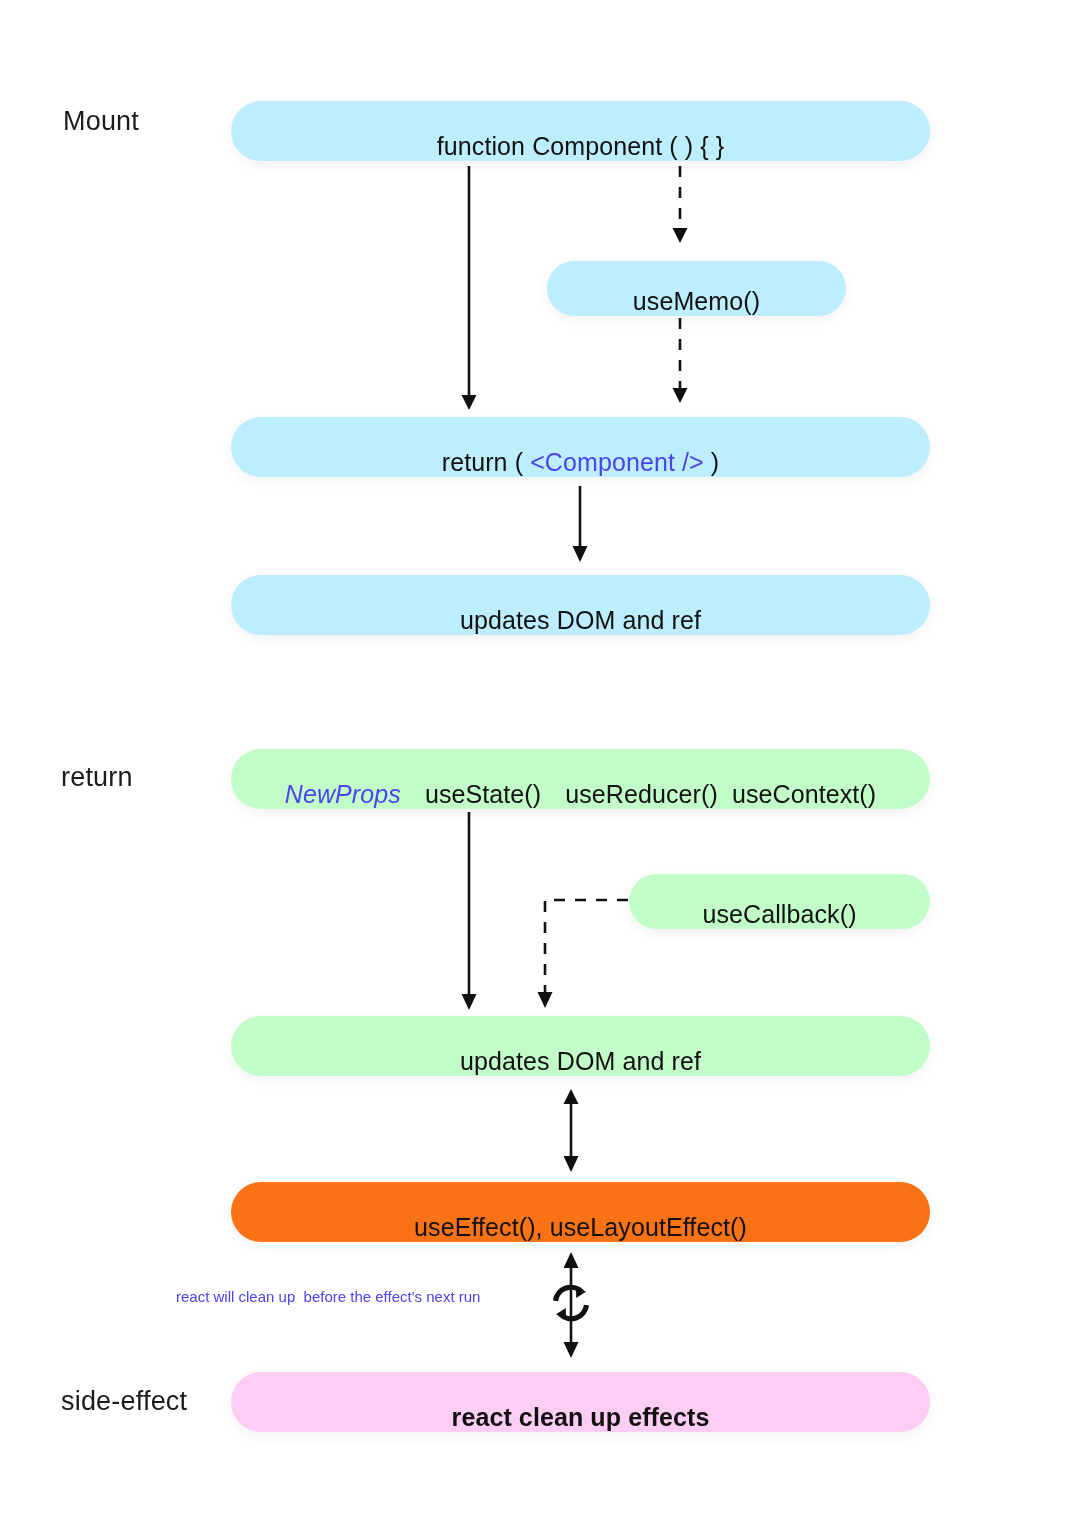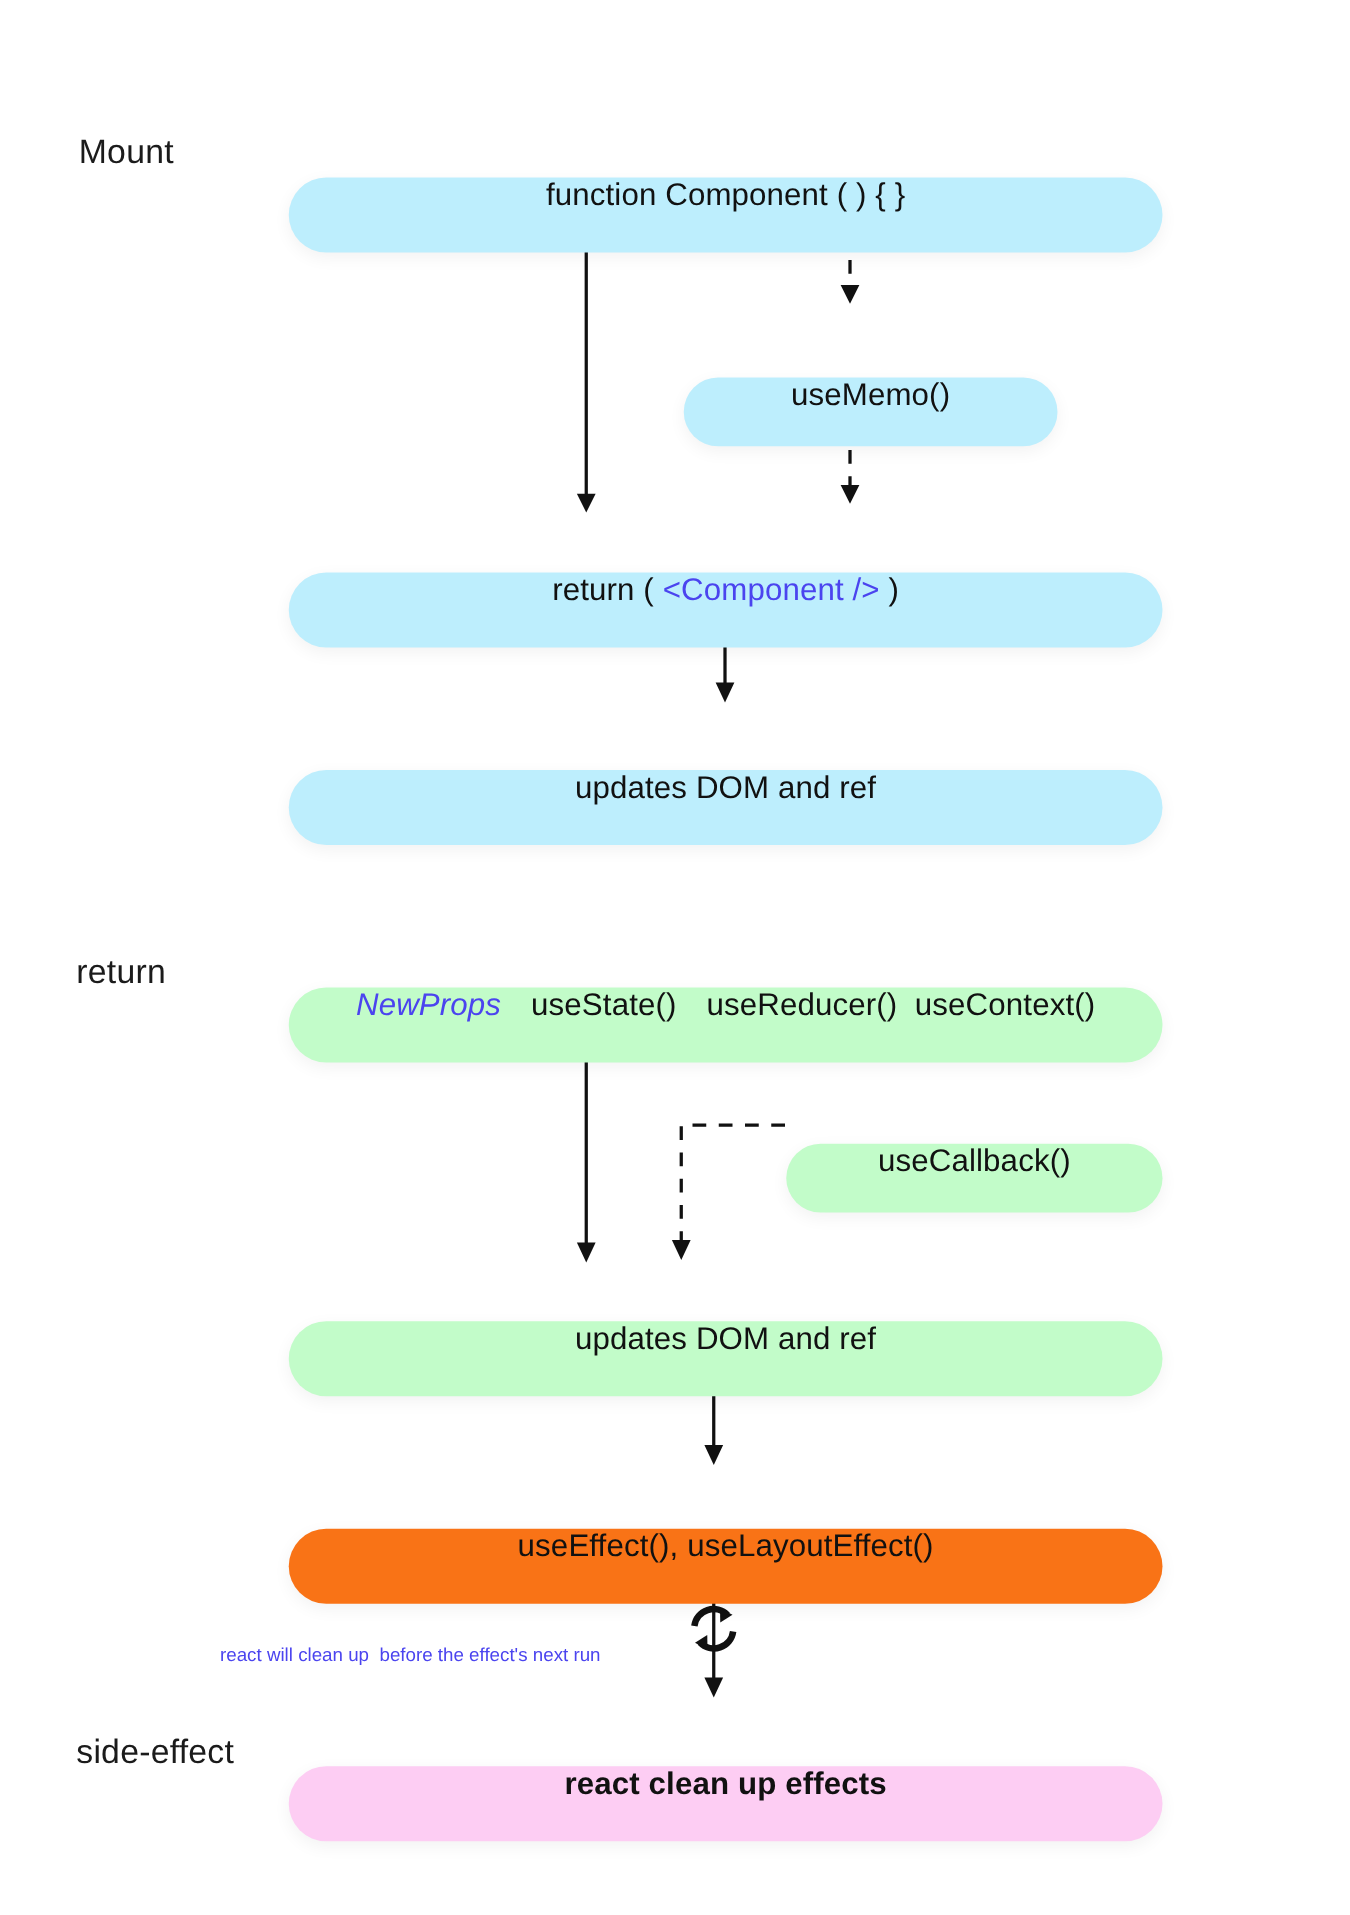--- a/index.html
+++ b/index.html
@@ -24,29 +24,28 @@
     color: #1b1b1b;
     font-family: "Liberation Sans", sans-serif;
     letter-spacing: 0.2px;
     white-space: nowrap;
   }
 
   
   .pill {
     position: absolute;
     display: flex;
-    align-items: flex-start;
+    align-items: flex-end;
     justify-content: center;
     border-radius: 999px;
     font-size: 25px;
     color: #111111;
     letter-spacing: 0.1px;
     white-space: nowrap;
     box-shadow: 0 4px 14px rgba(0,0,0,0.055);
-    margin-top: 41px;
   }
   .pill.blue   { background: #bdeefd; }
   .pill.green  { background: #c2fcc9; }
   .pill.orange { background: #f97316; }
   .pill.pink   { background: #fdcdf3; font-weight: bold; }
 
   .tok-purple {
     color: #4b44ef;
   }
   .tok-purple-italic {
@@ -180,19 +179,19 @@
   </div>
 
   <div class="pill green" style="left:231px; top:1016px; width:699px; height:60px;">
     <span>updates DOM and ref</span>
   </div>
 
   <div class="pill orange" style="left:231px; top:1182px; width:699px; height:60px;">
     <span>useEffect(), useLayoutEffect()</span>
   </div>
 
-  <div class="note" style="left:176px; top:1316px;">react will clean up  before the effect's next run</div>
+  <div class="note" style="left:176px; top:1288px;">react will clean up  before the effect's next run</div>
 
   <div class="pill pink" style="left:231px; top:1372px; width:699px; height:60px;">
     <span>react clean up effects</span>
   </div>
 
 </div>
 
 </body></html>

